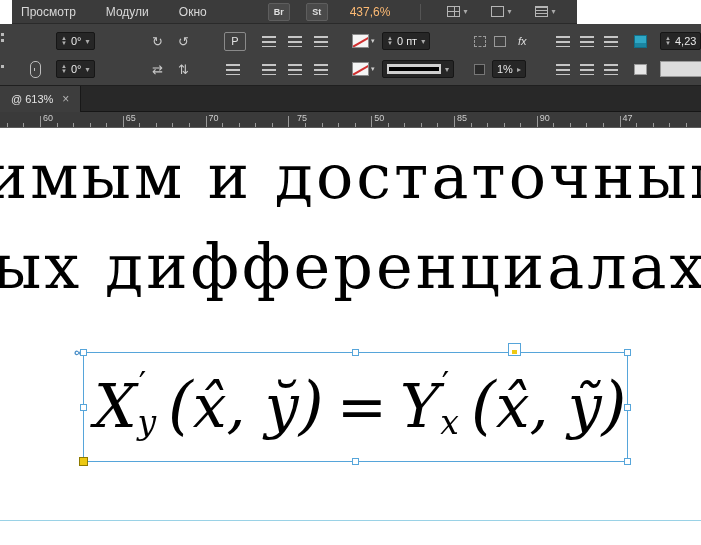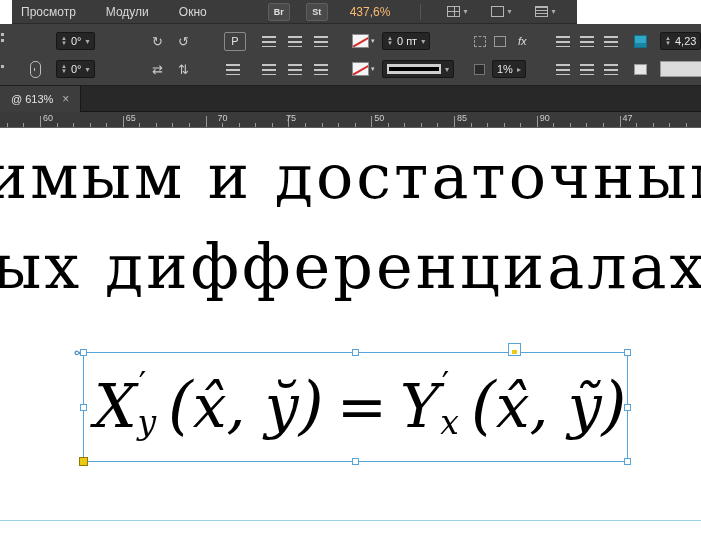--- a/index.html
+++ b/index.html
@@ -283,27 +283,27 @@
     <div class="tick minor" style="left: 73.12px;"></div>
     <div class="tick minor" style="left: 89.68px;"></div>
     <div class="tick minor" style="left: 106.24px;"></div>
     <div class="tick major" style="left: 122.8px;"></div>
     <div class="rlabel" style="left: 125.8px;">65</div>
     <div class="tick minor" style="left: 139.36px;"></div>
     <div class="tick minor" style="left: 155.92px;"></div>
     <div class="tick minor" style="left: 172.48px;"></div>
     <div class="tick minor" style="left: 189.04px;"></div>
     <div class="tick major" style="left: 205.6px;"></div>
-    <div class="rlabel" style="left: 208.6px; margin-left: 9px;">70</div>
+    <div class="rlabel" style="left: 208.6px;">70</div>
     <div class="tick minor" style="left: 222.16px;"></div>
     <div class="tick minor" style="left: 238.72px;"></div>
     <div class="tick minor" style="left: 255.28px;"></div>
     <div class="tick minor" style="left: 271.84px;"></div>
     <div class="tick major" style="left: 288.4px;"></div>
-    <div class="rlabel" style="left: 286px;">75</div>
+    <div class="rlabel" style="left: 297px;">75</div>
     <div class="tick minor" style="left: 304.96px;"></div>
     <div class="tick minor" style="left: 321.52px;"></div>
     <div class="tick minor" style="left: 338.08px;"></div>
     <div class="tick minor" style="left: 354.64px;"></div>
     <div class="tick major" style="left: 371.2px;"></div>
     <div class="rlabel" style="left: 374.2px;">50</div>
     <div class="tick minor" style="left: 387.76px;"></div>
     <div class="tick minor" style="left: 404.32px;"></div>
     <div class="tick minor" style="left: 420.88px;"></div>
     <div class="tick minor" style="left: 437.44px;"></div>

